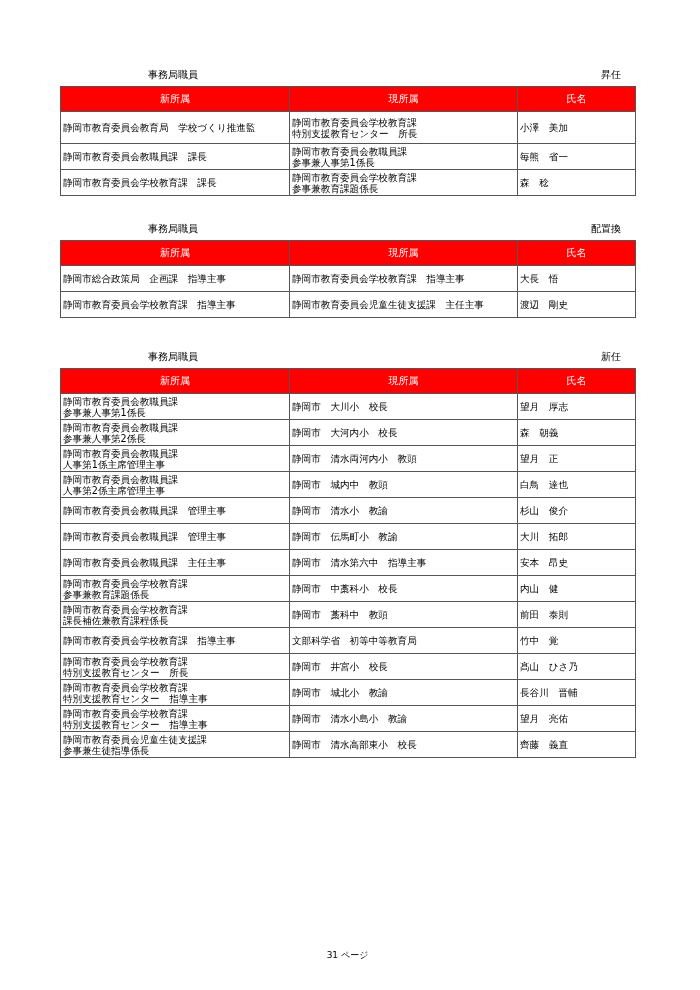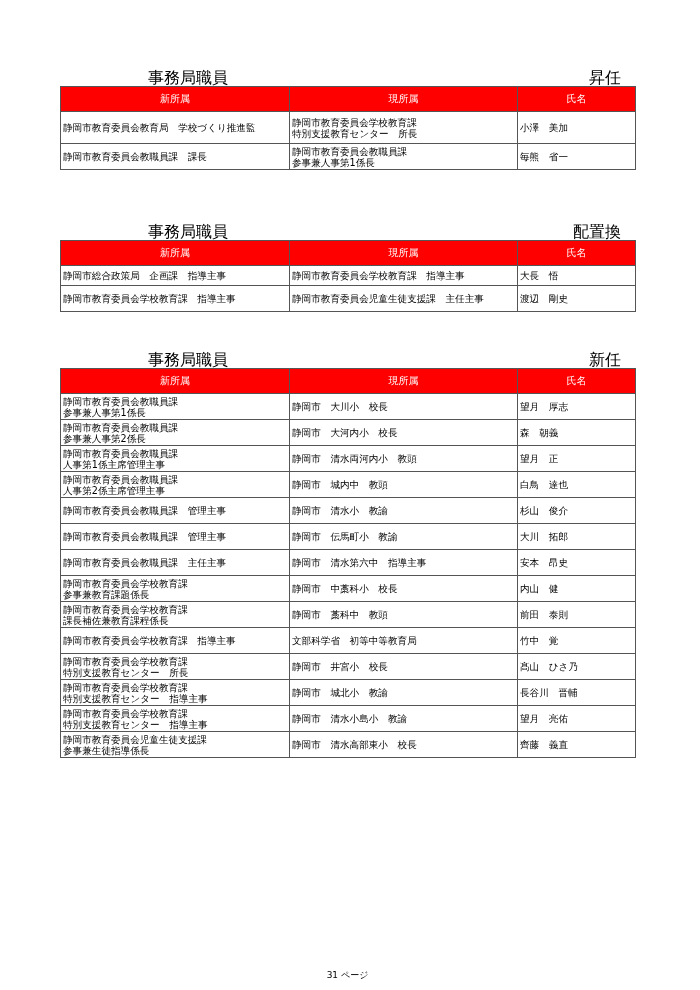--- a/index.html
+++ b/index.html
@@ -1,25 +1,25 @@
 <!DOCTYPE html>
 <html><head>
   <meta charset="utf-8">
   <style>
     html, body { margin: 0; padding: 0; background: #ffffff; }
     body { width: 700px; height: 990px; position: relative; font-family: "DejaVu Sans", sans-serif; color: #000; }
     .section { position: absolute; left: 60px; width: 575px; }
-    .sec-head { position: relative; height: 18px; font-size: 16px; text-align: right; }
+    .sec-head { position: relative; height: 18px; font-size: 10px; text-align: right; }
     .sec-head .left { position: absolute; left: 88px; top: 0; }
     .sec-head .right { position: absolute; right: 14px; top: 0; }
     table { border-collapse: collapse; width: 575px; table-layout: fixed; }
     th { background: #ff0000; color: #ffffff; font-weight: normal; font-size: 10px; height: 24px; border: 1px solid #555; padding: 0; }
     td { border: 1px solid #555; font-size: 9.6px; line-height: 11px; padding: 0 2px; vertical-align: middle; white-space: pre-line; }
     col.c1 { width: 229px; } col.c2 { width: 228px; } col.c3 { width: 118px; }
-    .footer { position: absolute; top: 949px; left: 0; width: 695px; text-align: center; font-size: 9px; margin-top: 20px; }
+    .footer { position: absolute; top: 949px; left: 0; width: 695px; text-align: center; font-size: 9px; }
   </style>
 </head>
 <body>
 
 <div class="section" style="top:68px;">
   <div class="sec-head">
     <span class="left">事務局職員</span>
     <span class="right">昇任</span>
   </div>
   <table>
@@ -41,20 +41,26 @@
           <td>静岡市教育委員会学校教育課
 特別支援教育センター　所長</td>
           <td>小澤　美加</td>
         </tr>
         <tr style="height: 26px;">
           <td>静岡市教育委員会教職員課　課長</td>
           <td>静岡市教育委員会教職員課
 参事兼人事第1係長</td>
           <td>毎熊　省一</td>
         </tr>
+        <tr style="height: 26px;">
+          <td>静岡市教育委員会学校教育課　課長</td>
+          <td>静岡市教育委員会学校教育課
+参事兼教育課題係長</td>
+          <td>森　稔</td>
+        </tr>
       </tbody>
   </table>
 </div>
 
 <div class="section" style="top:222px;">
   <div class="sec-head">
     <span class="left">事務局職員</span>
     <span class="right">配置換</span>
   </div>
   <table>
@@ -64,21 +70,21 @@
         <col class="c3">
       </colgroup>
     <thead>
         <tr>
       <th>新所属</th>
       <th>現所属</th>
       <th>氏名</th>
     </tr>
       </thead>
     <tbody>
-        <tr style="height: 20px;">
+        <tr style="height: 26px;">
           <td>静岡市総合政策局　企画課　指導主事</td>
           <td>静岡市教育委員会学校教育課　指導主事</td>
           <td>大長　悟</td>
         </tr>
         <tr style="height: 26px;">
           <td>静岡市教育委員会学校教育課　指導主事</td>
           <td>静岡市教育委員会児童生徒支援課　主任主事</td>
           <td>渡辺　剛史</td>
         </tr>
       </tbody>

